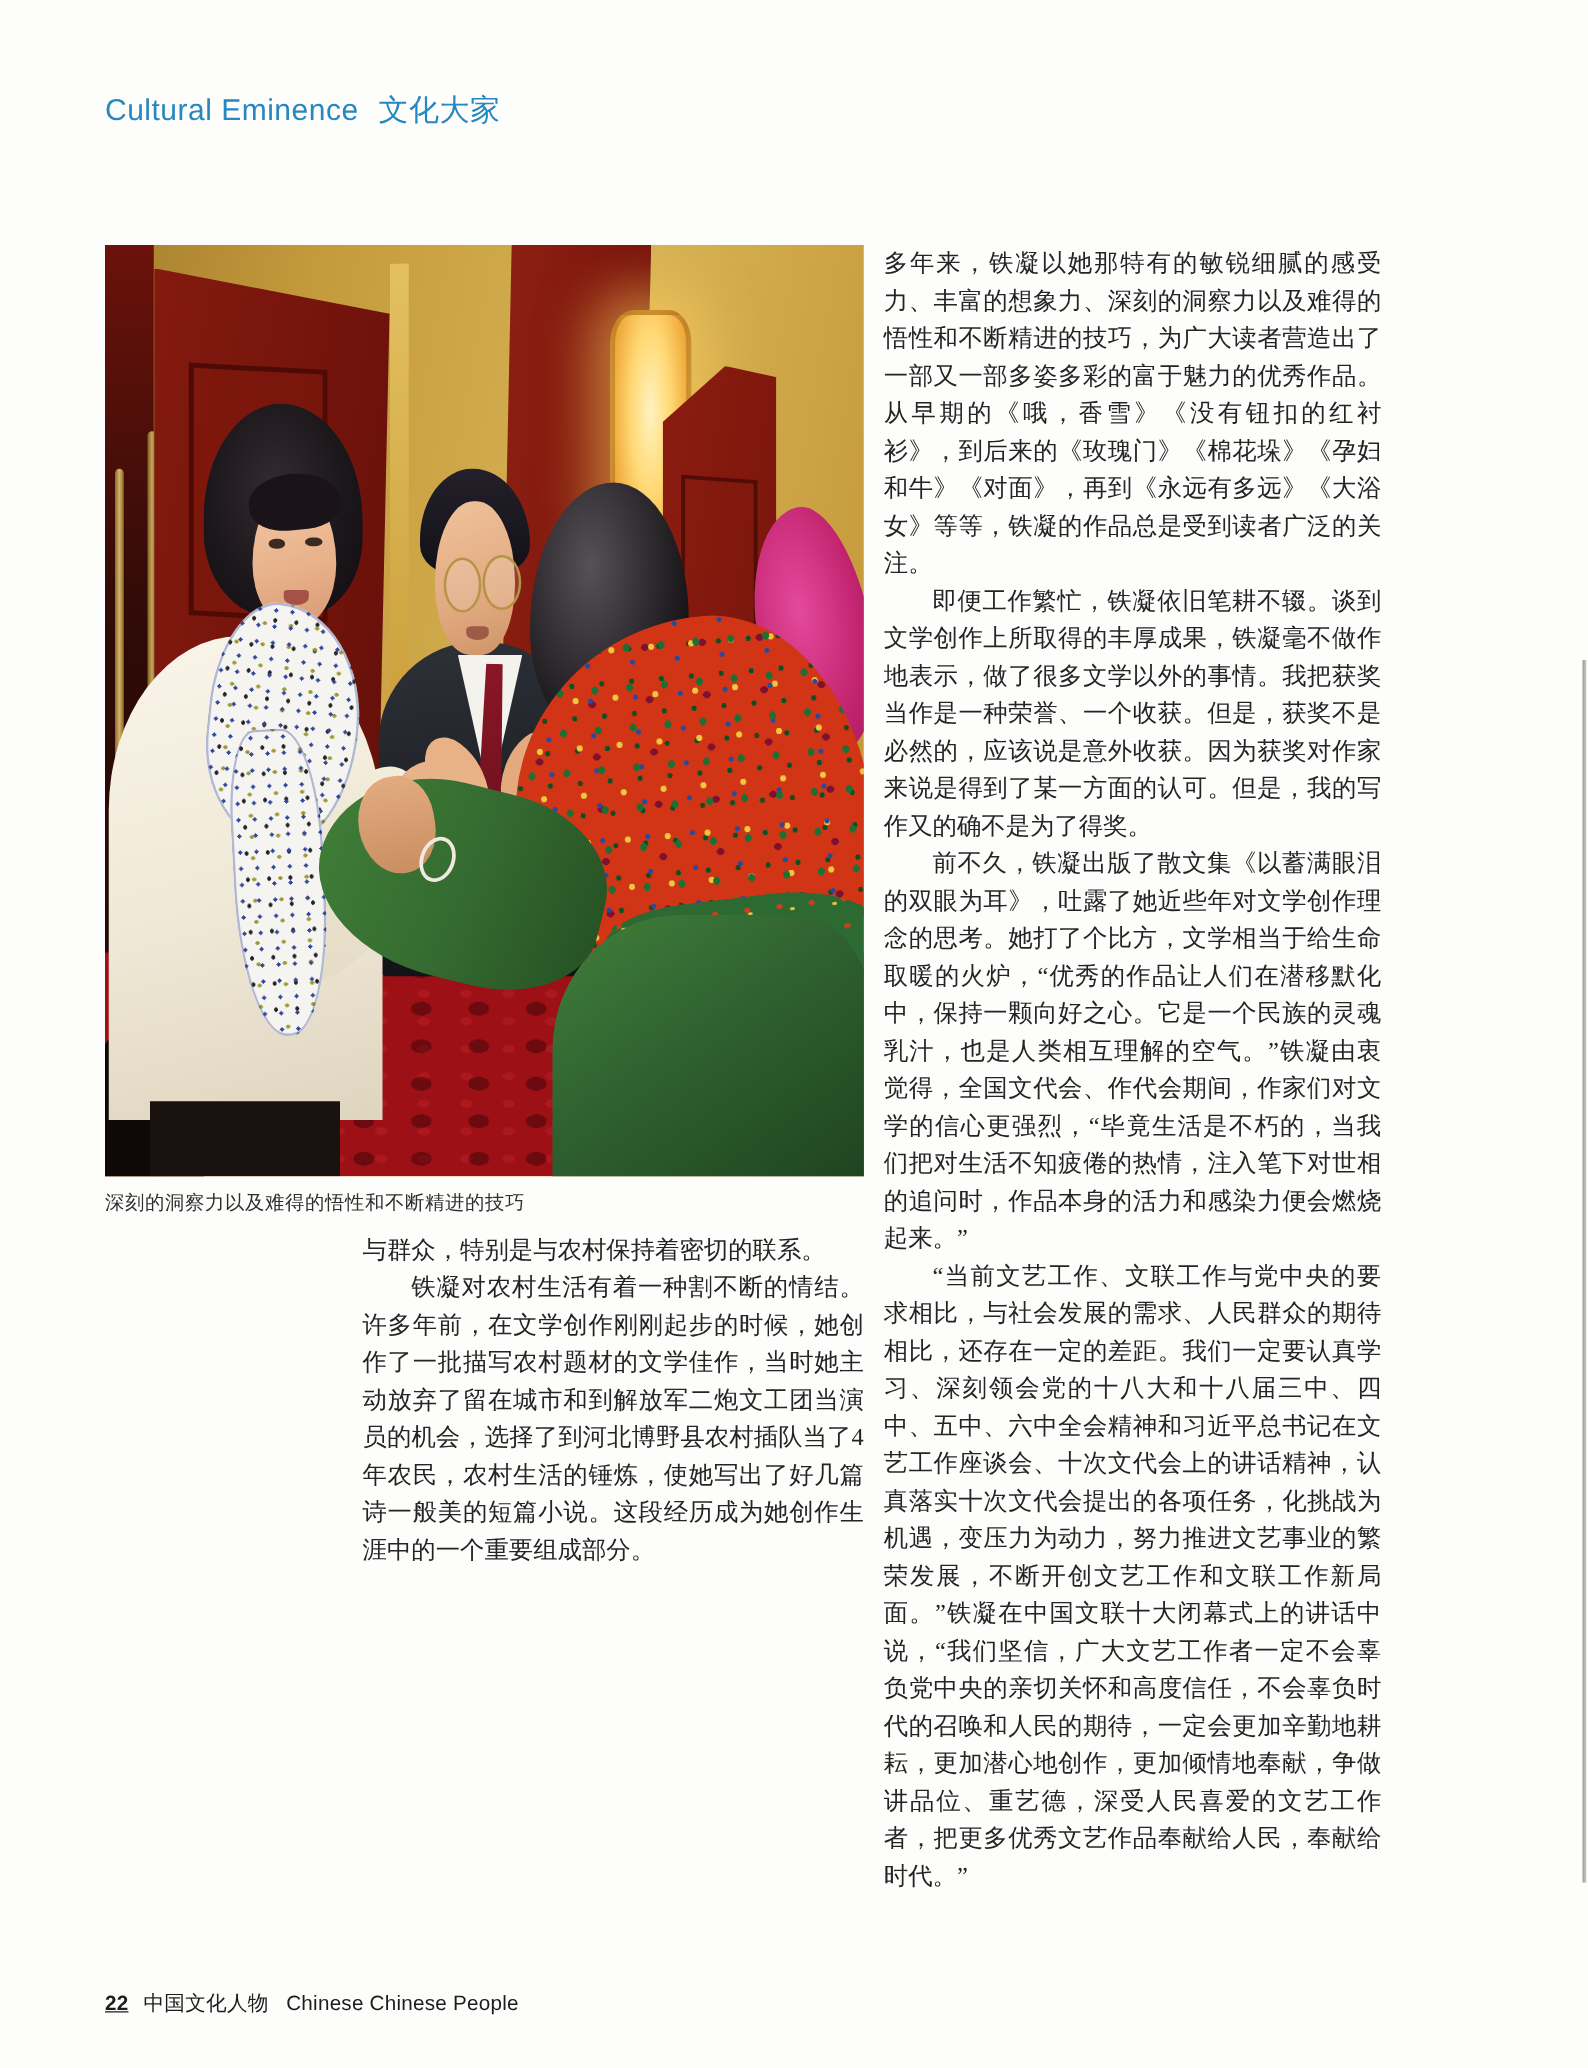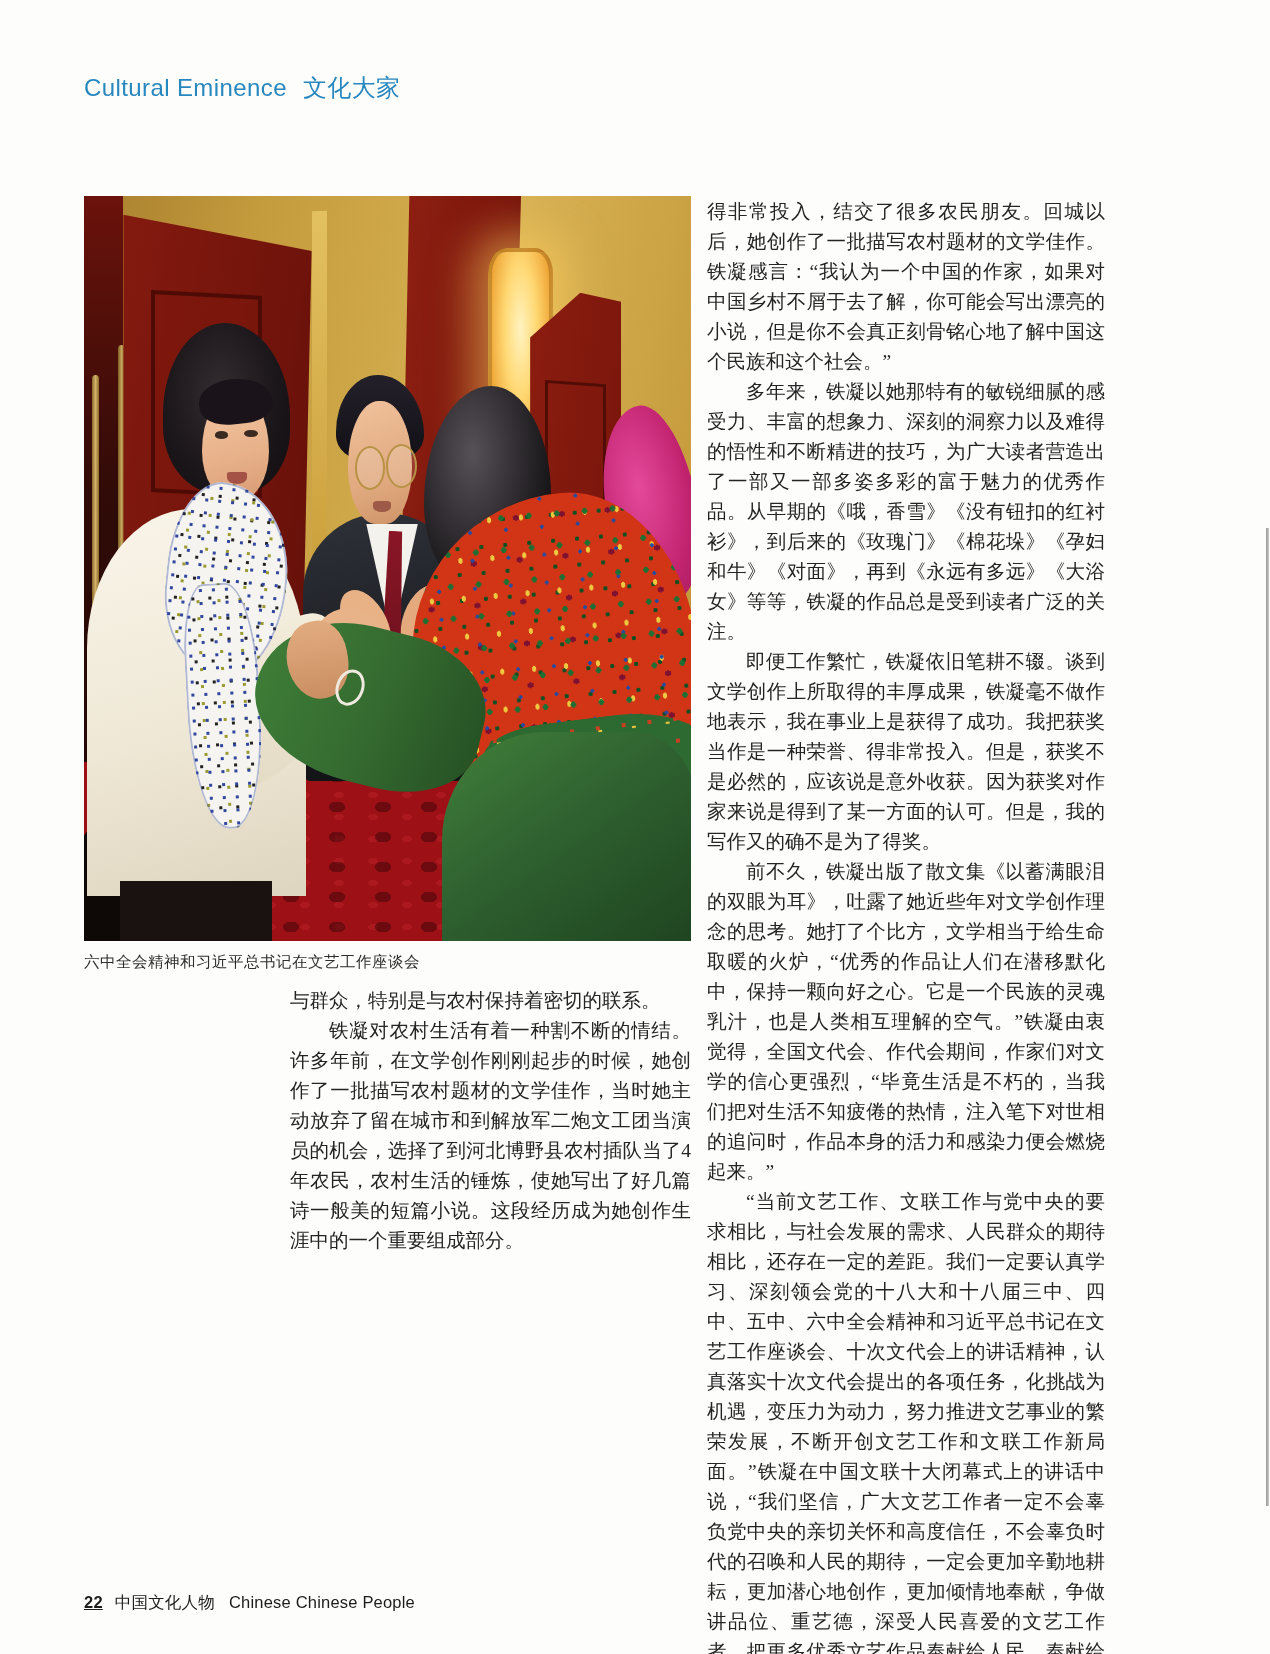--- a/index.html
+++ b/index.html
@@ -230,31 +230,30 @@
   <div class="ps ew-earring"></div>
   <div class="ps ew-scarf"></div>
   <div class="ps ew-scarf-band"></div>
   <div class="ps ew-body"></div>
   <div class="ps hands-mid"></div>
   <div class="ps ew-sleeve"></div>
   <div class="ps ew-hand"></div>
   <div class="ps ew-bracelet"></div>
 </div>
 
-<p class="photo-caption">六中全会精神和习近平总书记在文艺工作座谈会</p>
+<p class="photo-caption">深刻的洞察力以及难得的悟性和不断精进的技巧</p>
 
 <div class="col" id="left-col">
   <p>与群众，特别是与农村保持着密切的联系。</p>
   <p>铁凝对农村生活有着一种割不断的情结。许多年前，在文学创作刚刚起步的时候，她创作了一批描写农村题材的文学佳作，当时她主动放弃了留在城市和到解放军二炮文工团当演员的机会，选择了到河北博野县农村插队当了4年农民，农村生活的锤炼，使她写出了好几篇诗一般美的短篇小说。这段经历成为她创作生涯中的一个重要组成部分。</p>
 </div>
 
 <div class="col" id="right-col">
-  <p>得非常投入，结交了很多农民朋友。回城以后，她创作了一批描写农村题材的文学佳作。铁凝感言：“我认为一个中国的作家，如果对中国乡村不屑于去了解，你可能会写出漂亮的小说，但是你不会真正刻骨铭心地了解中国这个民族和这个社会。”</p>
   <p>多年来，铁凝以她那特有的敏锐细腻的感受力、丰富的想象力、深刻的洞察力以及难得的悟性和不断精进的技巧，为广大读者营造出了一部又一部多姿多彩的富于魅力的优秀作品。从早期的《哦，香雪》《没有钮扣的红衬衫》，到后来的《玫瑰门》《棉花垛》《孕妇和牛》《对面》，再到《永远有多远》《大浴女》等等，铁凝的作品总是受到读者广泛的关注。</p>
-  <p>即便工作繁忙，铁凝依旧笔耕不辍。谈到文学创作上所取得的丰厚成果，铁凝毫不做作地表示，我在事业上是获得了成功。我把获奖当作是一种荣誉、得非常投入。但是，获奖不是必然的，应该说是意外收获。因为获奖对作家来说是得到了某一方面的认可。但是，我的写作又的确不是为了得奖。</p>
+  <p>即便工作繁忙，铁凝依旧笔耕不辍。谈到文学创作上所取得的丰厚成果，铁凝毫不做作地表示，做了很多文学以外的事情。我把获奖当作是一种荣誉、一个收获。但是，获奖不是必然的，应该说是意外收获。因为获奖对作家来说是得到了某一方面的认可。但是，我的写作又的确不是为了得奖。</p>
   <p>前不久，铁凝出版了散文集《以蓄满眼泪的双眼为耳》，吐露了她近些年对文学创作理念的思考。她打了个比方，文学相当于给生命取暖的火炉，“优秀的作品让人们在潜移默化中，保持一颗向好之心。它是一个民族的灵魂乳汁，也是人类相互理解的空气。”铁凝由衷觉得，全国文代会、作代会期间，作家们对文学的信心更强烈，“毕竟生活是不朽的，当我们把对生活不知疲倦的热情，注入笔下对世相的追问时，作品本身的活力和感染力便会燃烧起来。”</p>
   <p>“当前文艺工作、文联工作与党中央的要求相比，与社会发展的需求、人民群众的期待相比，还存在一定的差距。我们一定要认真学习、深刻领会党的十八大和十八届三中、四中、五中、六中全会精神和习近平总书记在文艺工作座谈会、十次文代会上的讲话精神，认真落实十次文代会提出的各项任务，化挑战为机遇，变压力为动力，努力推进文艺事业的繁荣发展，不断开创文艺工作和文联工作新局面。”铁凝在中国文联十大闭幕式上的讲话中说，“我们坚信，广大文艺工作者一定不会辜负党中央的亲切关怀和高度信任，不会辜负时代的召唤和人民的期待，一定会更加辛勤地耕耘，更加潜心地创作，更加倾情地奉献，争做讲品位、重艺德，深受人民喜爱的文艺工作者，把更多优秀文艺作品奉献给人民，奉献给时代。”</p>
 </div>
 
 <div class="footer">
   <span class="num">22</span><span class="zh">中国文化人物</span><span class="en">Chinese Chinese People</span>
 </div>
 
 <div class="edge-line"></div>
 

